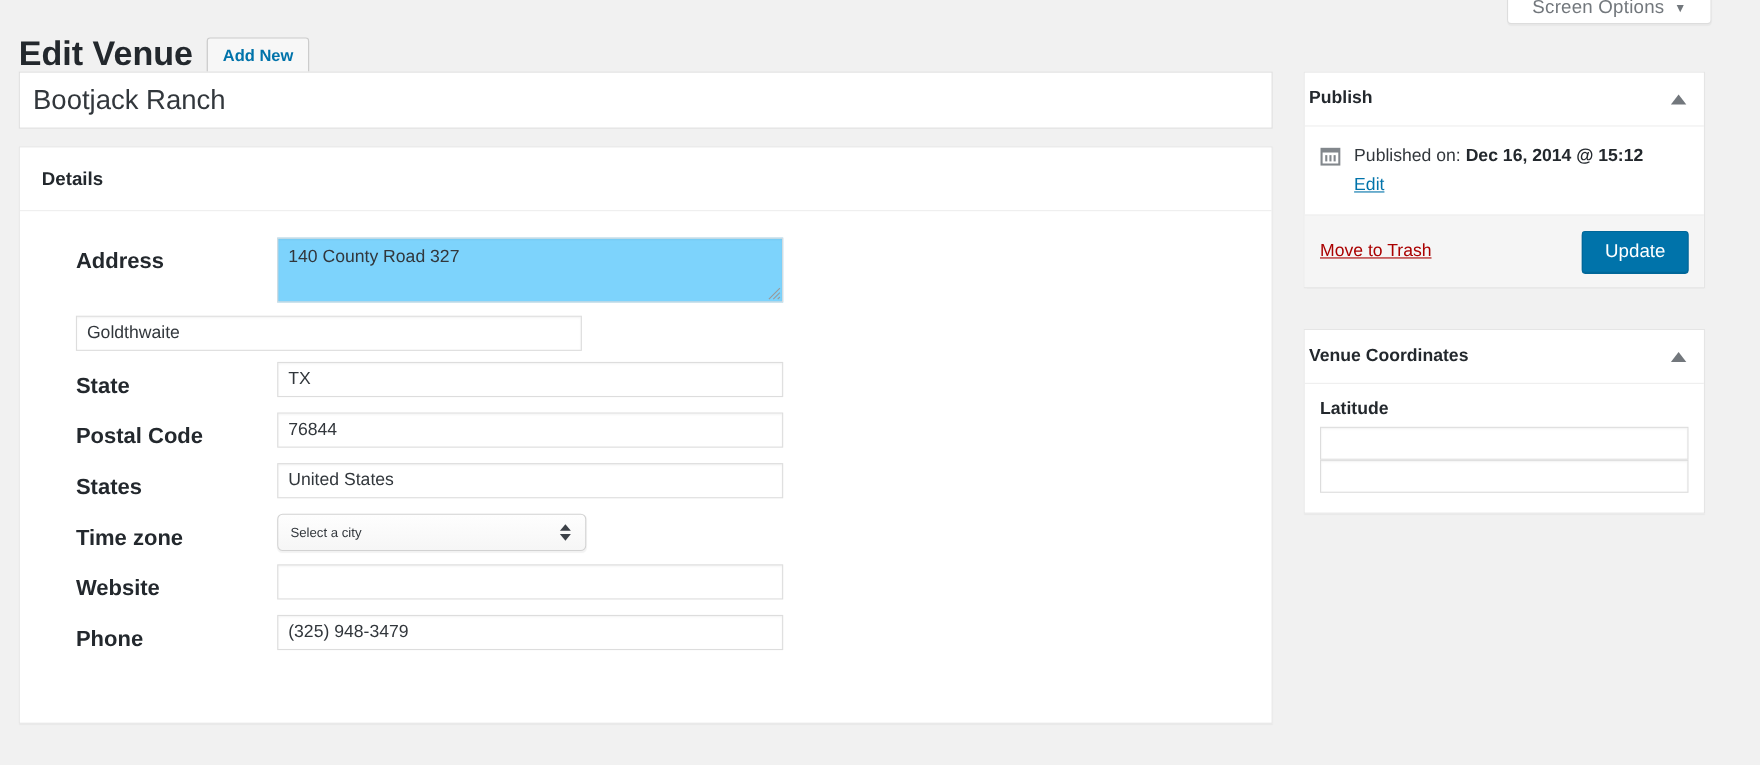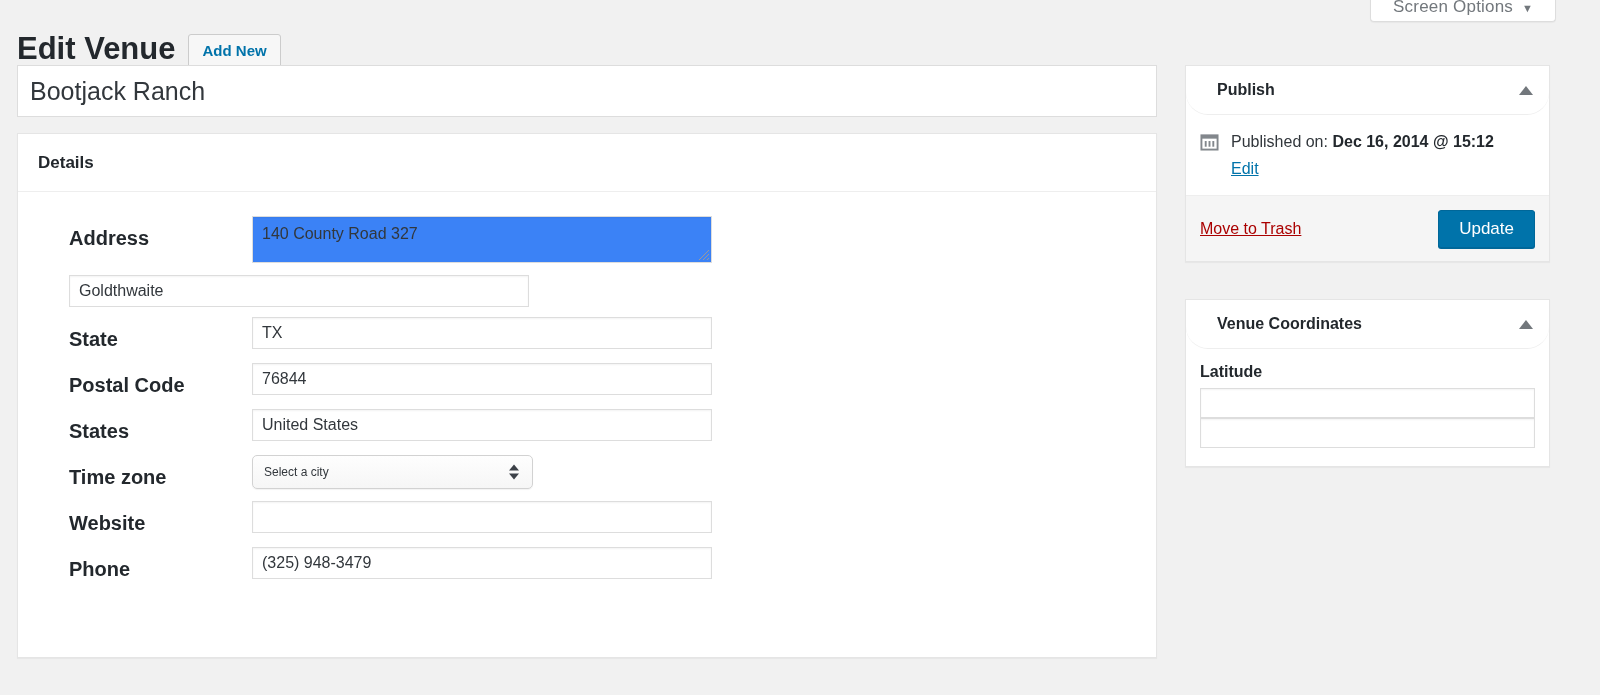--- a/index.html
+++ b/index.html
@@ -132,23 +132,23 @@
     font-family: "Liberation Sans", sans-serif;
     font-size: 16px;
     color: #32373c;
     padding: 2px 8px 2px 9px;
     outline: none;
     border-radius: 0;
     box-shadow: 0 1px 2px rgba(0,0,0,.05) inset;
   }
   .txt-area {
     width: 460px;
-    height: 47px;
+    height: 59px;
     border: 1px solid #ddd;
-    background: #3b82f6;
+    background: #7dd3fc;
     font-family: "Liberation Sans", sans-serif;
     font-size: 16px;
     color: #32373c;
     padding: 8px 9px;
     outline: none;
     resize: none;
     overflow: hidden;
     display: block;
     box-shadow: 0 1px 2px rgba(0,0,0,.05) inset;
   }
@@ -203,22 +203,21 @@
     left: 1185px;
   }
   #publish-box { top: 65px; }
   #coords-box  { top: 299px; }
 
   .side-header {
     height: 49px;
     border-bottom: 1px solid #eee;
     display: flex; align-items: center;
     justify-content: space-between;
-    padding: 0 12px 0 31px;
-    border-radius: 22px;
+    padding: 0 12px 0 4px;
   }
   .side-header-title {
     font-size: 16px;
     font-weight: bold;
     color: #23282d;
   }
   .toggle-caret {
     width: 0; height: 0;
     border-left: 7px solid transparent;
     border-right: 7px solid transparent;

